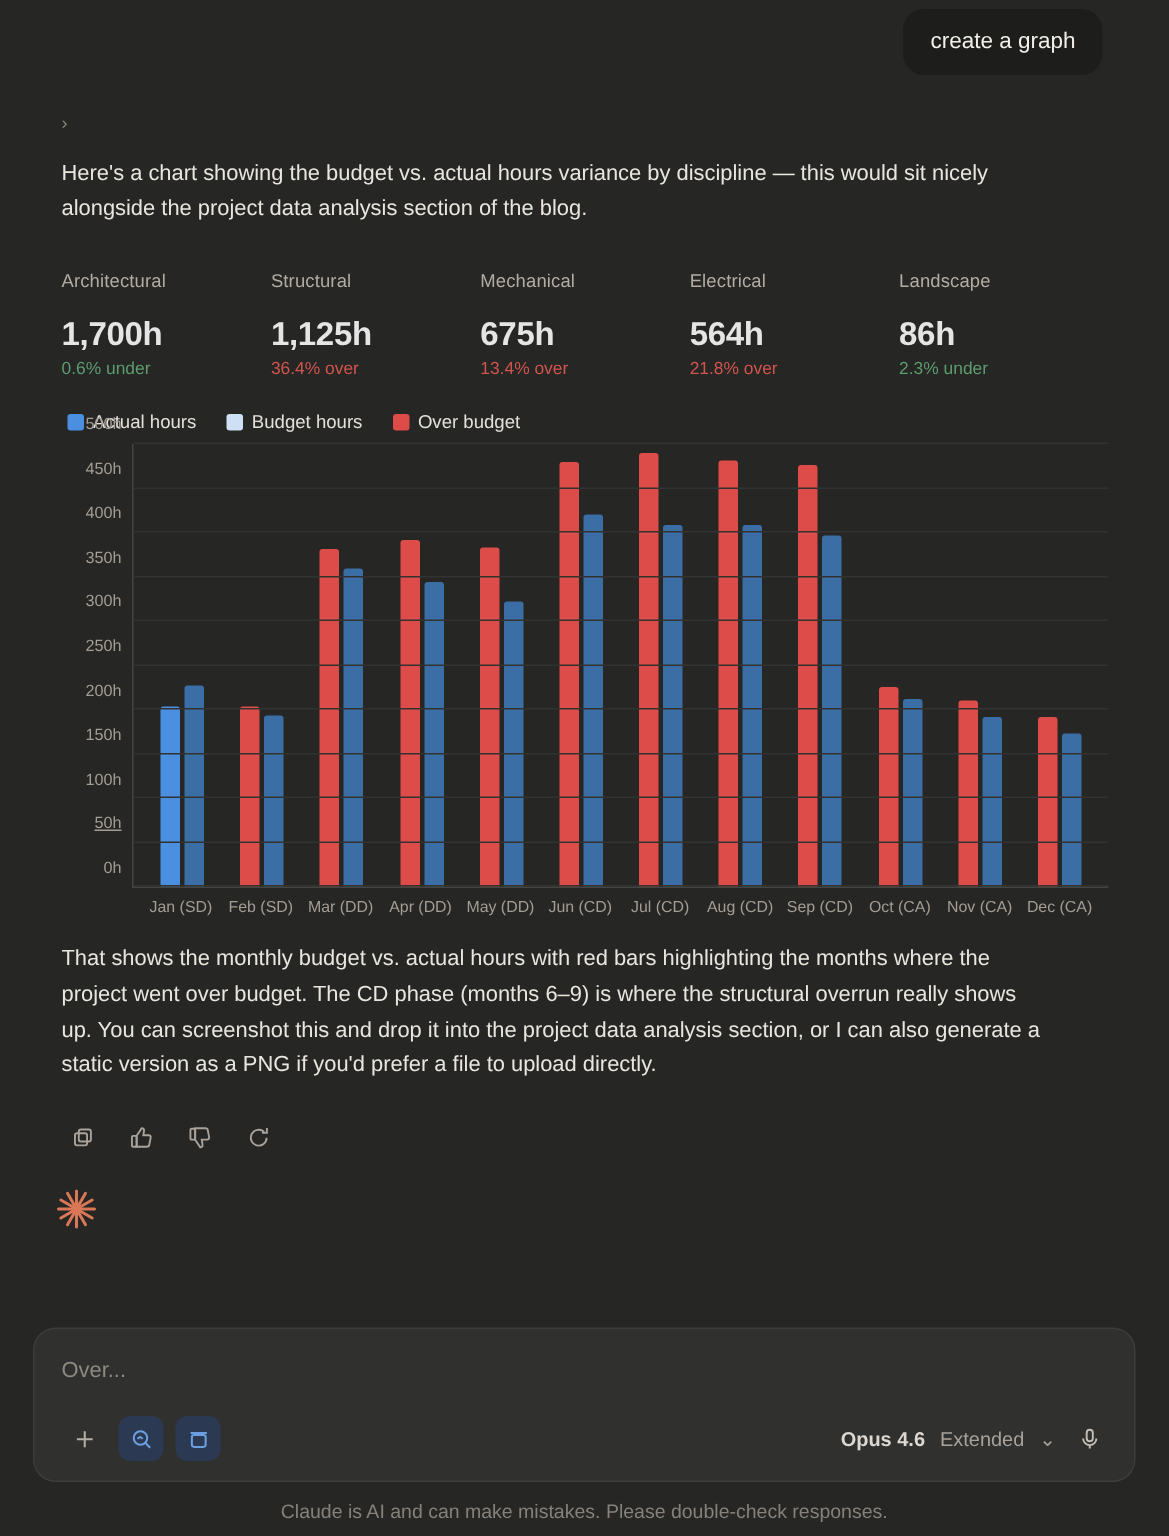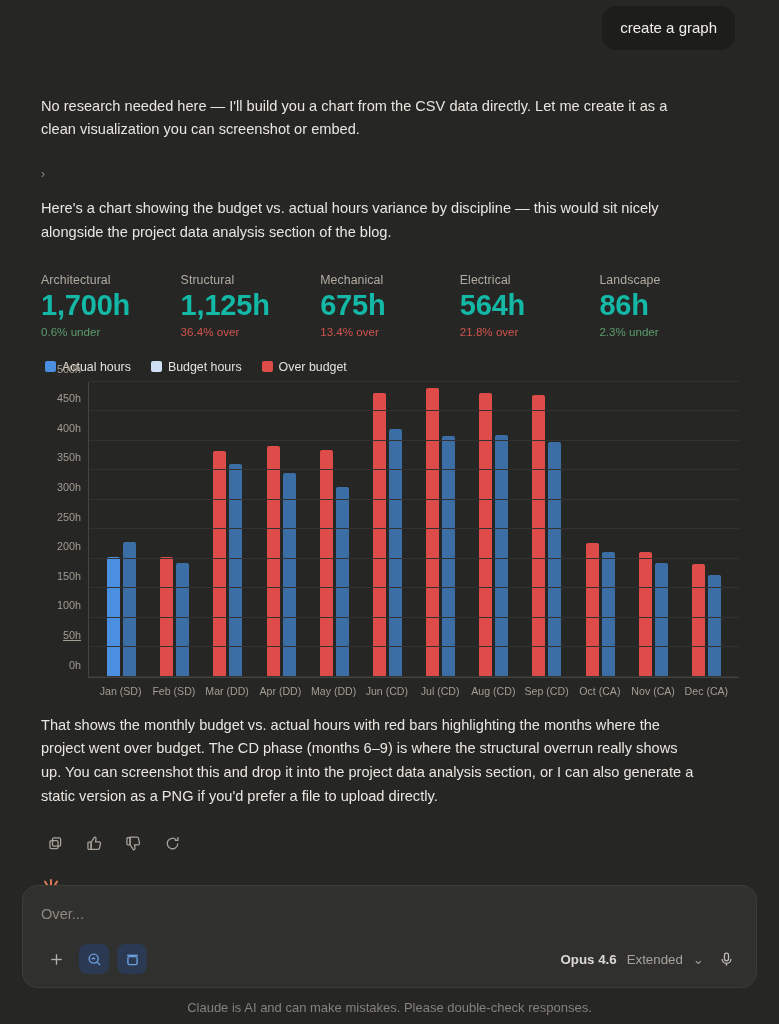--- a/index.html
+++ b/index.html
@@ -49,24 +49,24 @@
     margin-top: 28px;
     gap: 0;
   }
   .stat { width: 143px; }
   .stat-label {
     color: #b2aca2;
     font-size: 12.3px;
     letter-spacing: .1px;
   }
   .stat-value {
-    color: #14b8a6;
-    font-size: 29px;
+    color: #e5e5e5;
+    font-size: 22px;
     font-weight: 700;
-    margin-top: 2px;
+    margin-top: 16px;
     letter-spacing: -.2px;
   }
   .stat-delta { font-size: 11.6px; margin-top: 3px; }
   .delta-under { color: #5c9c6e; }
   .delta-over  { color: #d1544f; }
 
   
   .legend {
     display: flex; align-items: center;
     gap: 20px;
@@ -196,21 +196,20 @@
 
 
 
 <div class="user-row">
   <div class="user-bubble">create a graph</div>
 </div>
 
 
 <div class="assistant">
 
-  <div class="para">No research needed here — I'll build you a chart from the CSV data directly. Let me create it as a clean visualization you can screenshot or embed.</div>
 
   <div class="tool-line">
     <span class="chev">›</span>
   </div>
 
   <div class="para tight">Here's a chart showing the budget vs. actual hours variance by discipline — this would sit nicely alongside the project data analysis section of the blog.</div>
 
   <div class="stats">
       <div class="stat">
         <div class="stat-label">Architectural</div>

